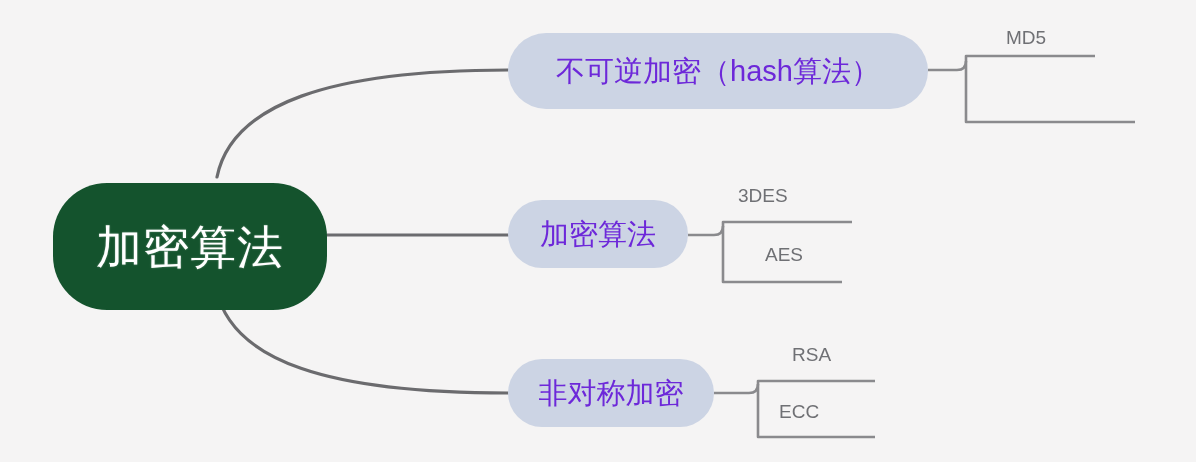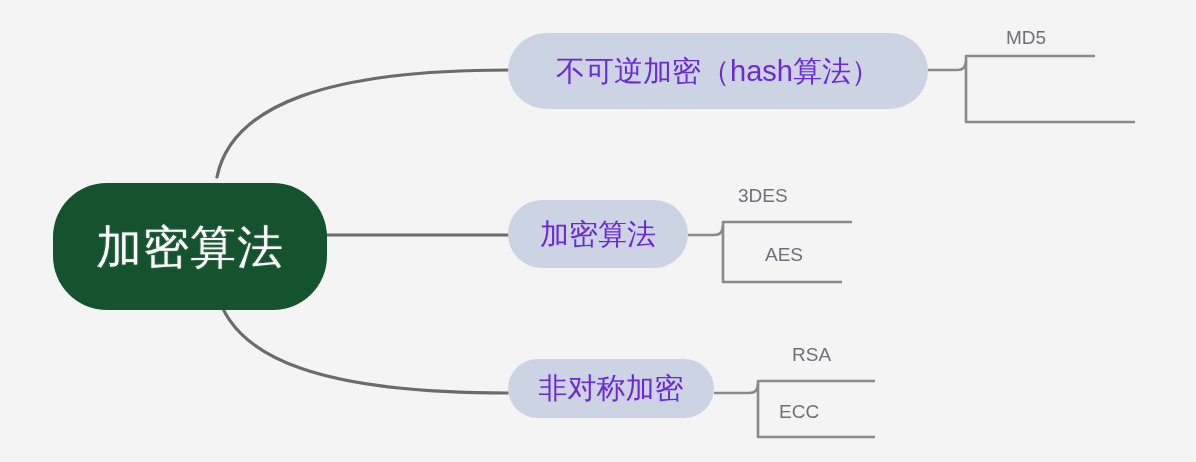--- a/index.html
+++ b/index.html
@@ -74,21 +74,21 @@
   #node-symmetric {
     left: 508px;
     top: 200px;
     width: 180px;
     height: 68px;
   }
   #node-asymmetric {
     left: 508px;
     top: 359px;
     width: 206px;
-    height: 59px;
+    height: 68px;
   }
   
   .leaf-node {
     position: absolute;
     z-index: 2;
     color: #6f7074;
     font-size: 19px;
     line-height: 1;
     white-space: nowrap;
   }

